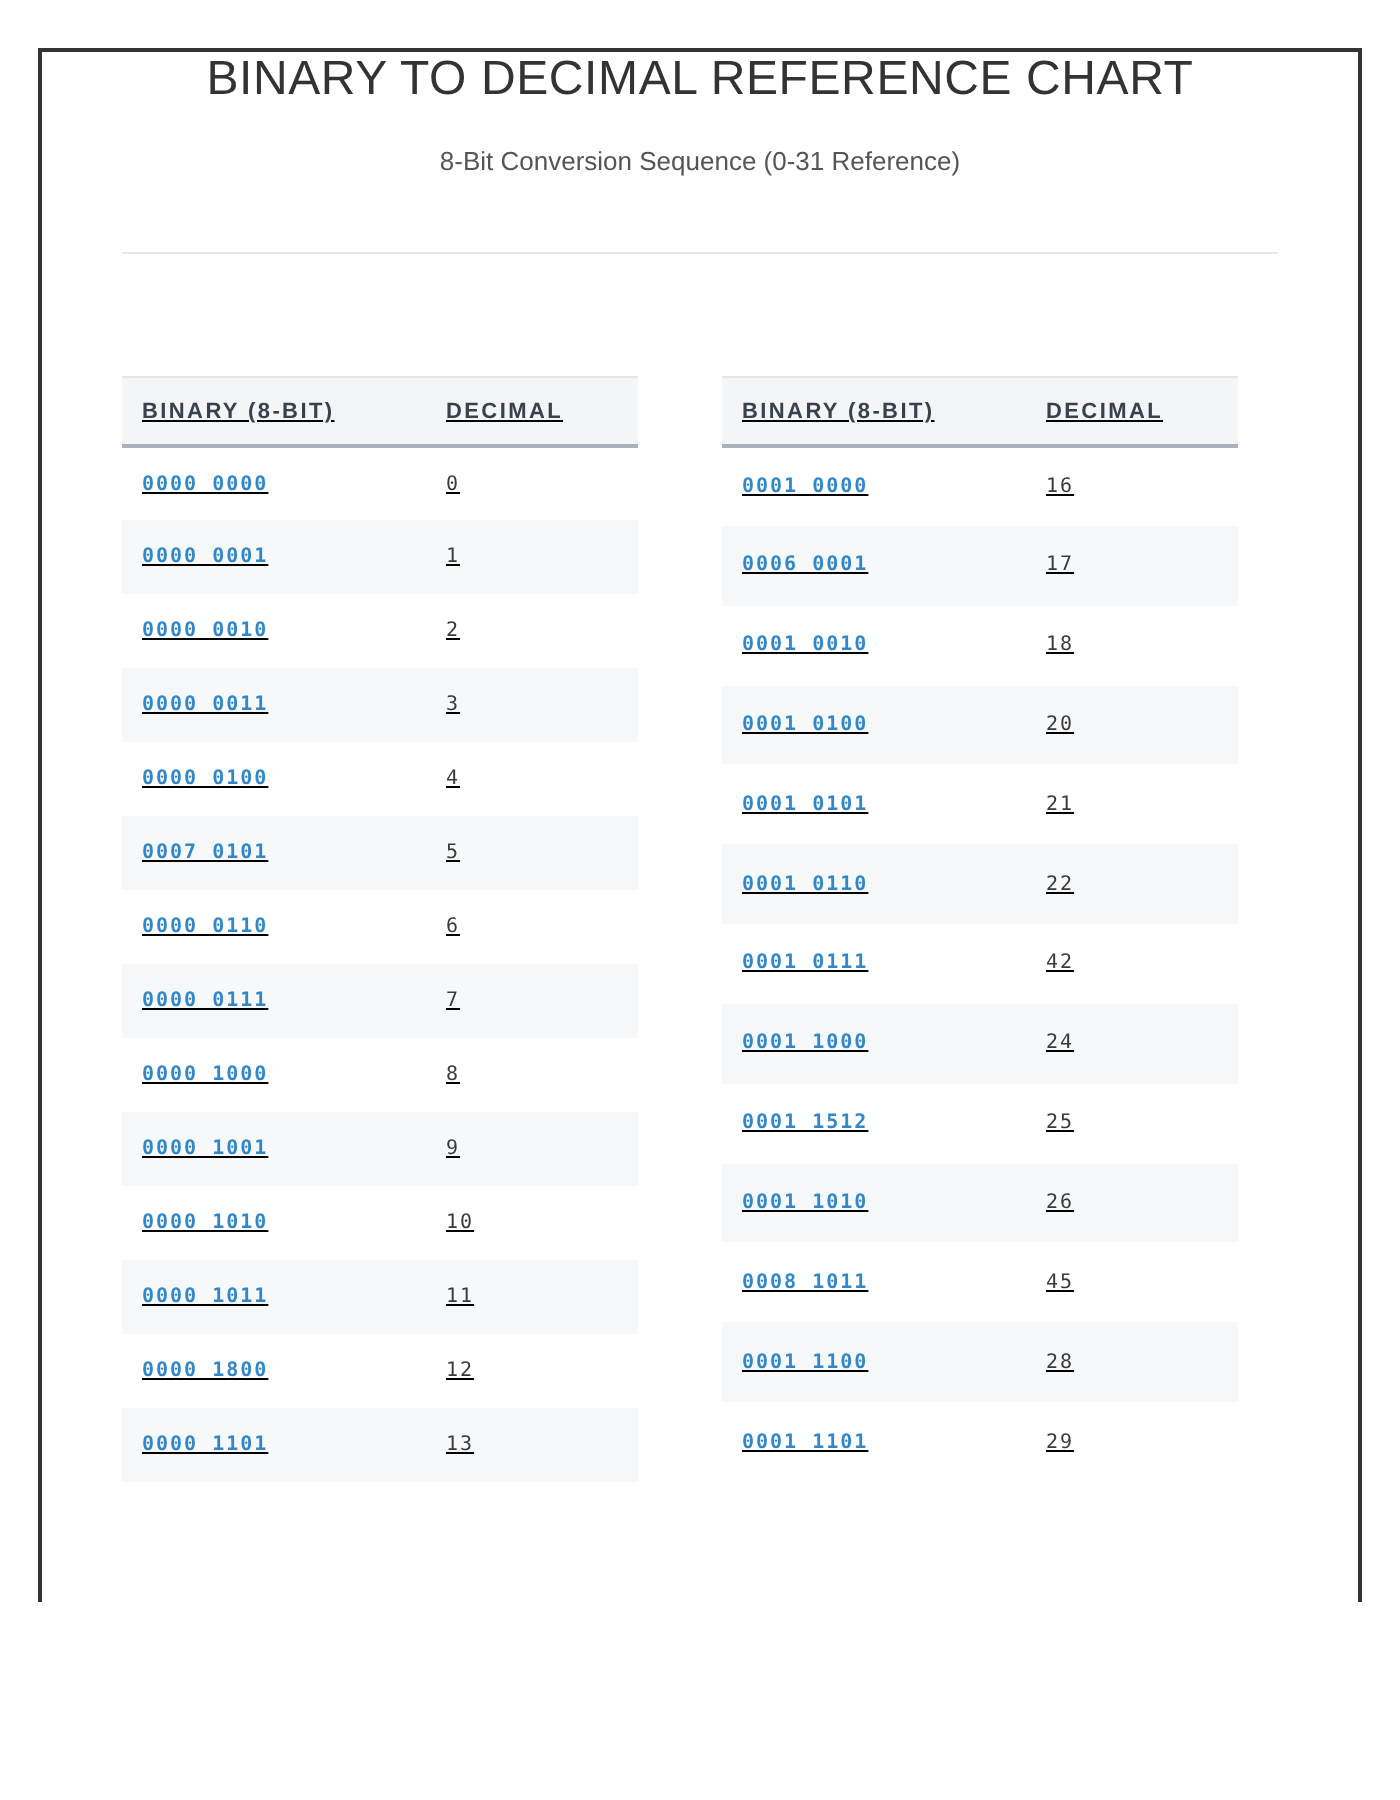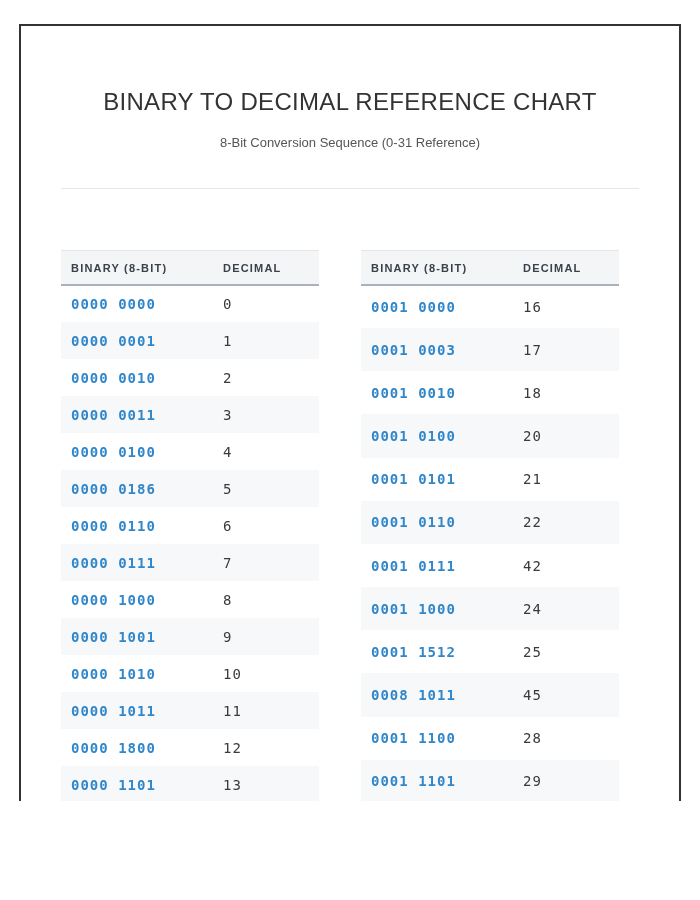--- a/index.html
+++ b/index.html
@@ -23,21 +23,20 @@
   .page {
     margin: 24px 19px 0 19px;
     height: 777px;
     border: 2px solid var(--page-border);
     border-bottom: none;
     padding: 0 40px;
     overflow: hidden;
     background: #ffffff;
   }
   .page-title {
-    margin-top: 62px;
     text-align: center;
     font-size: 24px;
     font-weight: 400;
     letter-spacing: 0.3px;
     color: var(--title-text);
     line-height: 27px;
   }
   .page-subtitle {
     margin-top: 20px;
     text-align: center;
@@ -54,41 +53,42 @@
   }
   .tables-wrap {
     display: flex;
     gap: 42px;
     margin-top: 61px;
   }
   table {
     width: 258px;
     border-collapse: collapse;
     table-layout: fixed;
+    text-decoration: underline;
   }
   col.c-binary  { width: 152px; }
   col.c-decimal { width: 106px; }
   thead th {
     background: var(--header-bg);
     border-top: 1px solid #e4e7ea;
     border-bottom: 2px solid var(--header-border);
     color: var(--header-text);
     font-size: 11px;
     font-weight: bold;
     letter-spacing: 1.2px;
     text-align: left;
     padding: 11px 10px 10px 10px;
     text-transform: uppercase;
     white-space: nowrap;
   }
   tbody td {
     height: 37px;
     padding: 0 10px;
     font-family: "DejaVu Sans Mono", monospace;
-    font-size: 14px;
+    font-size: 10px;
     white-space: nowrap;
     vertical-align: middle;
     margin-top: 11px;
   }
   tbody tr:nth-child(even) { background: var(--row-alt-bg); }
   td.binary {
     color: var(--binary-text);
     font-weight: bold;
     letter-spacing: 1px;
   }
@@ -136,21 +136,21 @@
           </tr>
           <tr>
             <td class="binary">0000 0011</td>
             <td class="decimal">3</td>
           </tr>
           <tr>
             <td class="binary">0000 0100</td>
             <td class="decimal">4</td>
           </tr>
           <tr>
-            <td class="binary">0000 0186</td>
+            <td class="binary">0007 0101</td>
             <td class="decimal">5</td>
           </tr>
           <tr>
             <td class="binary">0000 0110</td>
             <td class="decimal">6</td>
           </tr>
           <tr>
             <td class="binary">0000 0111</td>
             <td class="decimal">7</td>
           </tr>
@@ -191,21 +191,21 @@
           <th>BINARY (8-BIT)</th>
           <th>DECIMAL</th>
         </tr>
       </thead>
       <tbody>
           <tr>
             <td class="binary">0001 0000</td>
             <td class="decimal">16</td>
           </tr>
           <tr>
-            <td class="binary">0001 0003</td>
+            <td class="binary">0006 0001</td>
             <td class="decimal">17</td>
           </tr>
           <tr>
             <td class="binary">0001 0010</td>
             <td class="decimal">18</td>
           </tr>
           <tr>
             <td class="binary">0001 0100</td>
             <td class="decimal">20</td>
           </tr>
@@ -223,20 +223,24 @@
           </tr>
           <tr>
             <td class="binary">0001 1000</td>
             <td class="decimal">24</td>
           </tr>
           <tr>
             <td class="binary">0001 1512</td>
             <td class="decimal">25</td>
           </tr>
           <tr>
+            <td class="binary">0001 1010</td>
+            <td class="decimal">26</td>
+          </tr>
+          <tr>
             <td class="binary">0008 1011</td>
             <td class="decimal">45</td>
           </tr>
           <tr>
             <td class="binary">0001 1100</td>
             <td class="decimal">28</td>
           </tr>
           <tr>
             <td class="binary">0001 1101</td>
             <td class="decimal">29</td>

